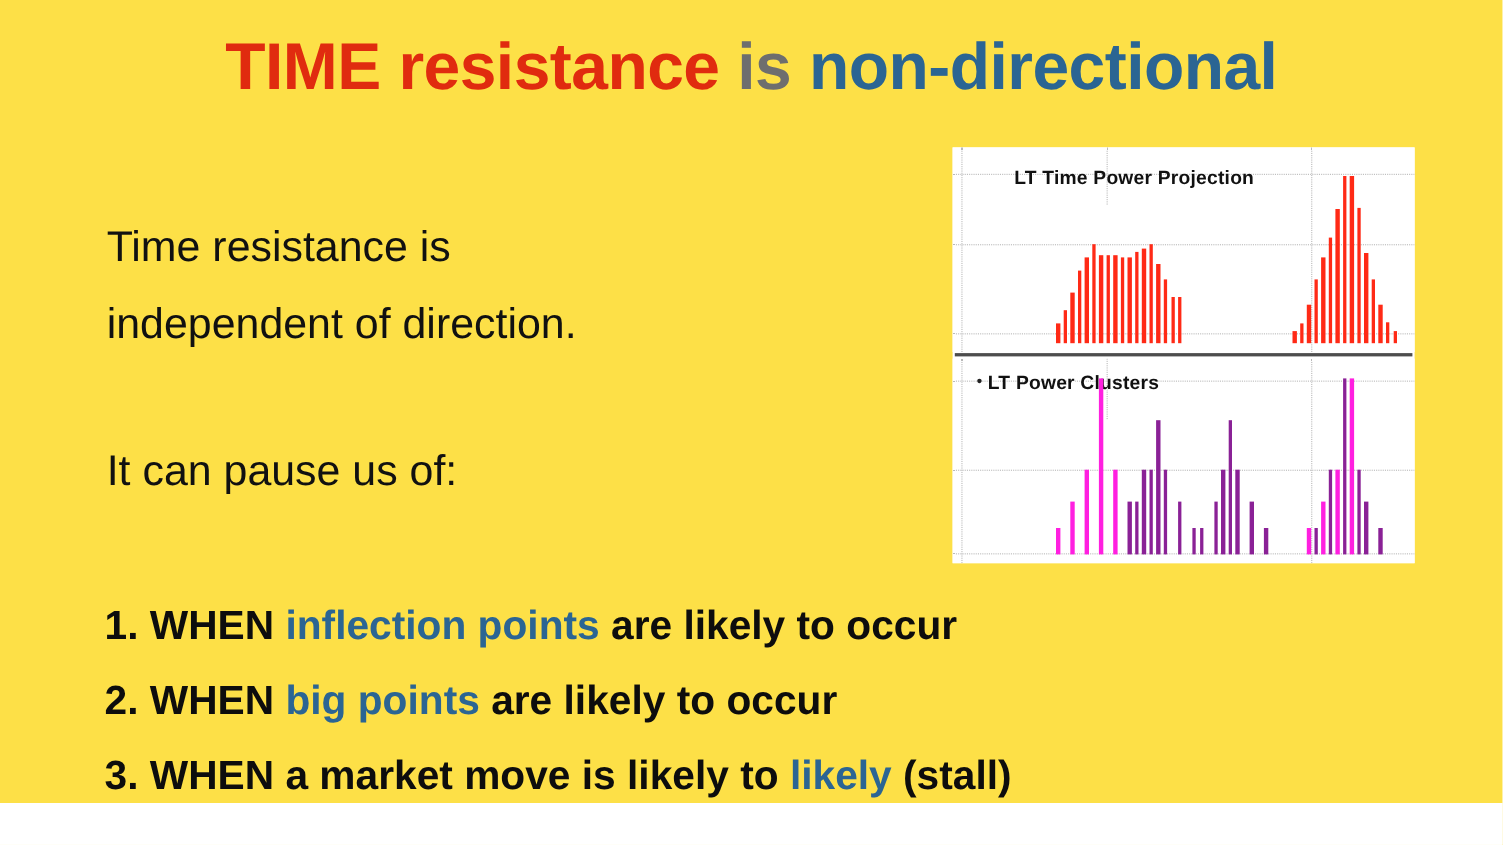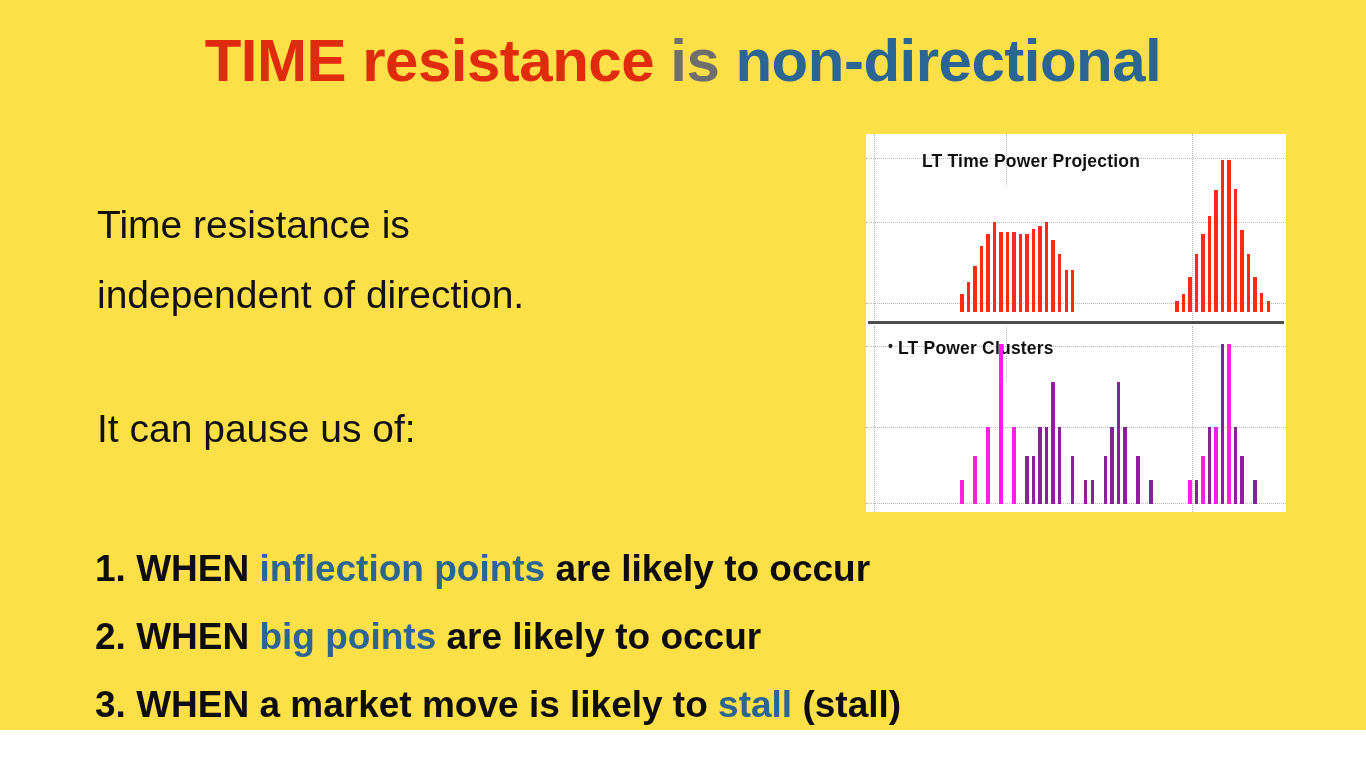--- a/index.html
+++ b/index.html
@@ -157,21 +157,21 @@
   <div id="body-copy">
     <div class="para">Time resistance is
 independent of direction.</div>
     <div class="spacer"></div>
     <div class="para">It can pause us of:</div>
   </div>
 
   <div id="numbered-list">
     <span class="li"><span>1.</span><span> WHEN </span><span class="blue">inflection points</span><span> are likely to occur</span></span>
     <span class="li"><span>2.</span><span> WHEN </span><span class="blue">big points</span><span> are likely to occur</span></span>
-    <span class="li"><span>3.</span><span> WHEN a market move is likely to </span><span class="blue">stall</span><span> (stall)</span></span>
+    <span class="li"><span>3.</span><span> WHEN a market move is likely to </span><span class="blue">likely</span><span> (stall)</span></span>
   </div>
 
   <div id="chart-figure">
 
     <div class="panel" id="panel-top">
       <div class="gridline-h" style="top:24px;"></div>
       <div class="gridline-h" style="top:88px;"></div>
       <div class="gridline-h" style="top:169px;"></div>
       <div class="gridline-v" style="left:8px;"></div>
       <div class="gridline-v" style="left:140px; height:52px;"></div>

